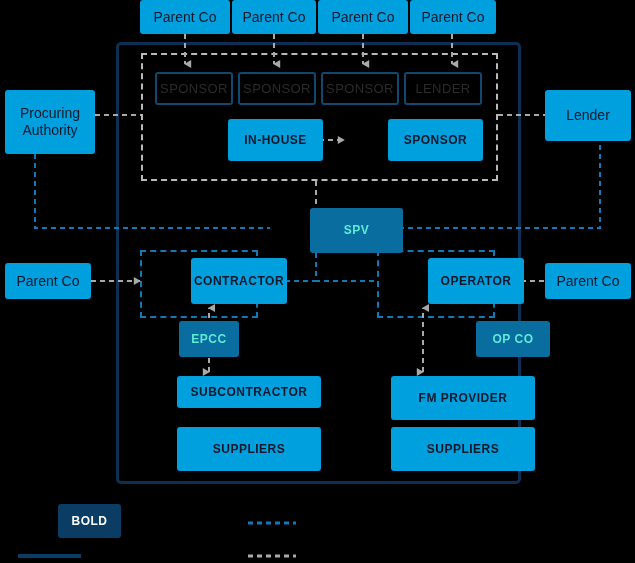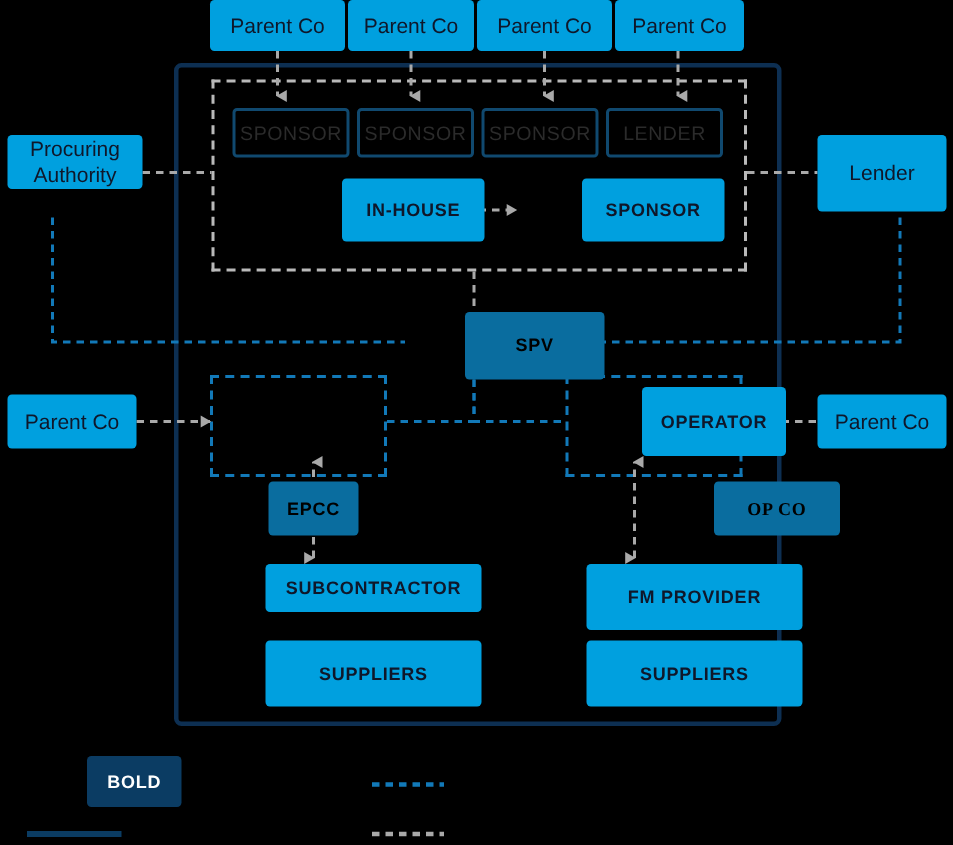--- a/index.html
+++ b/index.html
@@ -31,21 +31,21 @@
     text-align: center;
     border-radius: 3px;
     line-height: 1.2;
   }
   .box-light {
     background: #00a0df;
     color: #0f172a;
   }
   .box-dark {
     background: #0a6d9f;
-    color: #000000;
+    color: #5eead4;
   }
   .box-outline {
     background: transparent;
     border: 2px solid #10496f;
     color: #2b2b2b;
     letter-spacing: 0.4px;
   }
   .label-bold {
     font-weight: bold;
     font-size: 12px;
@@ -194,53 +194,56 @@
     <span>LENDER</span>
   </div>
 
   <div class="box box-light label-bold" style="left:188px; top:119px; width:95px; height:42px;">
     <span>IN-HOUSE</span>
   </div>
   <div class="box box-light label-bold" style="left:348px; top:119px; width:95px; height:42px;">
     <span>SPONSOR</span>
   </div>
 
-  <div class="box box-light label-regular" style="left:5px; top:90px; width:90px; height:36px; flex-direction:column;">
+  <div class="box box-light label-regular" style="left:5px; top:90px; width:90px; height:64px; flex-direction:column;">
     <span>Procuring</span>
     <span>Authority</span>
   </div>
   <div class="box box-light label-regular" style="left:5px; top:263px; width:86px; height:36px;">
     <span>Parent Co</span>
   </div>
 
   <div class="box box-light label-regular" style="left:545px; top:90px; width:86px; height:51px;">
     <span>Lender</span>
   </div>
   <div class="box box-light label-regular" style="left:545px; top:263px; width:86px; height:36px;">
     <span>Parent Co</span>
   </div>
 
   <div class="box box-dark label-bold" style="left:270px; top:208px; width:93px; height:45px;">
     <span>SPV</span>
   </div>
 
+  <div class="box box-light label-bold" style="left:151px; top:258px; width:96px; height:46px;">
+    <span>CONTRACTOR</span>
+  </div>
   <div class="box box-dark label-bold" style="left:139px; top:321px; width:60px; height:36px;">
     <span>EPCC</span>
   </div>
   <div class="box box-light label-bold" style="left:137px; top:376px; width:144px; height:32px;">
     <span>SUBCONTRACTOR</span>
   </div>
   <div class="box box-light label-bold" style="left:137px; top:427px; width:144px; height:44px;">
     <span>SUPPLIERS</span>
   </div>
 
   <div class="box box-light label-bold" style="left:388px; top:258px; width:96px; height:46px;">
     <span>OPERATOR</span>
   </div>
-  <div class="box box-dark label-bold" style="left:436px; top:321px; width:84px; height:36px;font-family:Liberation Serif, serif;">
+  <div class="box box-dark label-bold" style="left:436px; top:321px; width:74px; height:36px;">
     <span>OP CO</span>
   </div>
   <div class="box box-light label-bold" style="left:351px; top:376px; width:144px; height:44px;">
     <span>FM PROVIDER</span>
   </div>
   <div class="box box-light label-bold" style="left:351px; top:427px; width:144px; height:44px;">
     <span>SUPPLIERS</span>
   </div>
 
   <div class="legend-swatch label-bold" style="left:18px; top:504px; width:63px; height:34px; background:#0b3c63; color:#ffffff;">

